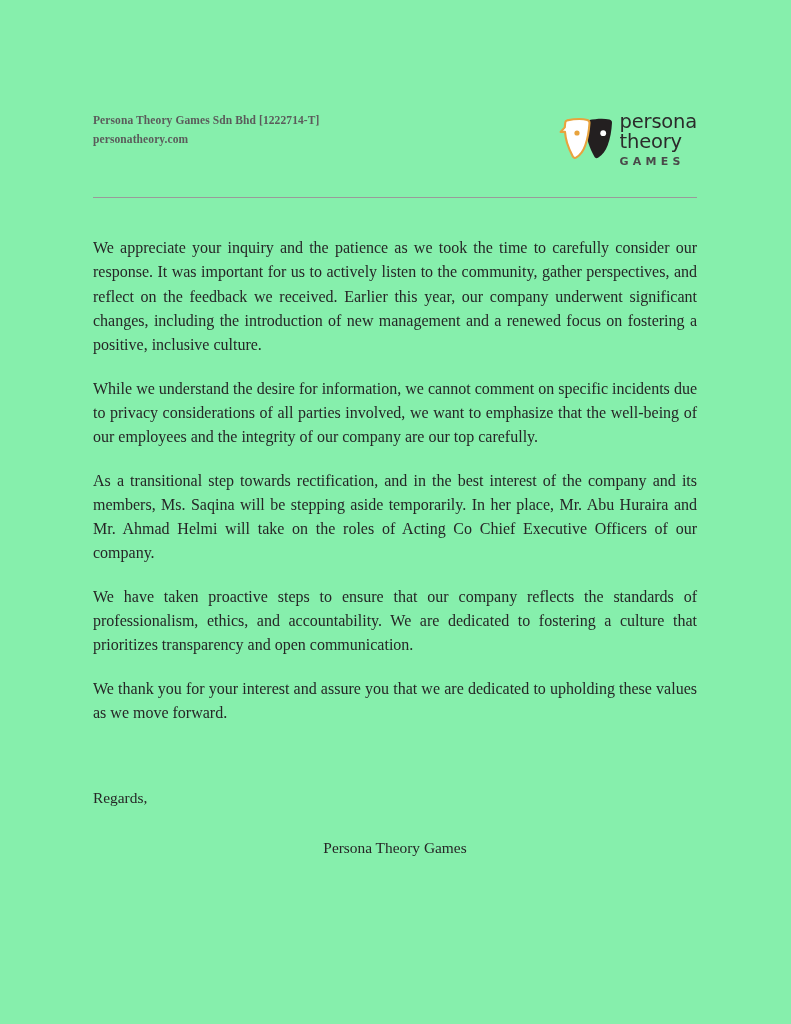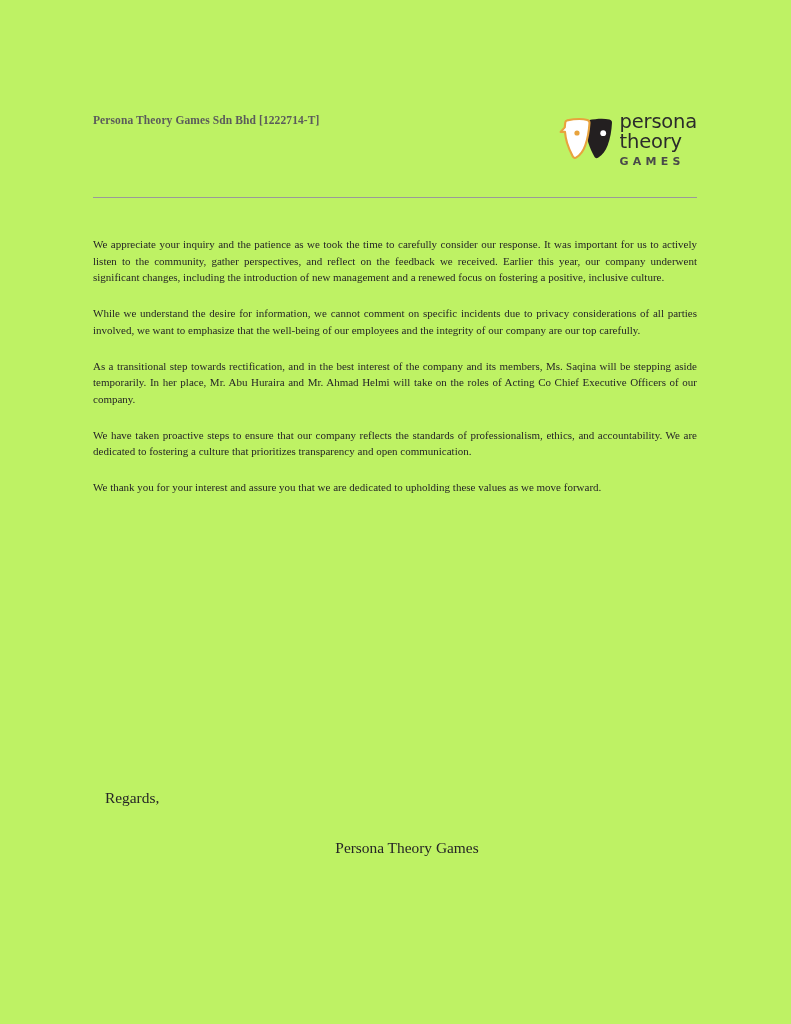--- a/index.html
+++ b/index.html
@@ -11,21 +11,21 @@
     width: 791px;
     height: 1024px;
     font-family: "Liberation Serif", serif;
     overflow: hidden;
   }
 
   .page {
     position: relative;
     width: 791px;
     height: 1024px;
-    background: #bef264;
+    background: #86efac;
     box-sizing: border-box;
   }
 
   .content {
     position: absolute;
     left: 93px;
     top: 0;
     width: 604px;
   }
 
@@ -99,32 +99,32 @@
 
   
   .body-text {
     position: absolute;
     left: 0;
     top: 236px;
     width: 604px;
   }
   .para {
     font-family: "Liberation Serif", serif;
-    font-size: 11px;
+    font-size: 16px;
     line-height: 1.52;
     color: #262626;
     text-align: justify;
     text-justify: inter-word;
     margin: 0 0 19px 0;
   }
   .para:last-child { margin-bottom: 8px; }
 
   .signoff {
     position: absolute;
-    left: 12px;
+    left: 0;
     top: 786px;
     width: 604px;
   }
   .signoff .line {
     font-family: "Liberation Serif", serif;
     font-size: 15.4px;
     line-height: 1.52;
     color: #262626;
     text-align: left;
     margin: 0 0 27px 0;
@@ -134,20 +134,21 @@
 </head>
 <body>
 
 <div class="page">
   <div class="content">
 
     <div class="letterhead">
 
       <div class="company-block">
         <div>Persona Theory Games Sdn Bhd [1222714-T]</div>
+        <div>personatheory.com</div>
       </div>
 
       <div class="logo">
         <svg class="logo-mark" viewBox="0 0 62 44" aria-hidden="true">
 
           <path d="M30.5 3.2 C38 1.6 45.5 1.2 51.4 2.4 C53.2 2.8 54.1 3.9 54.0 5.8
                    C53.6 13.5 52.3 21.5 49.6 28.6 C47.6 33.9 44.6 38.2 40.4 40.6
                    C38.6 41.6 37.2 41.2 36.3 39.5 C34.0 35.2 31.9 30.6 30.4 25.9
                    C28.2 19.0 27.6 11.6 28.6 5.4 C28.8 4.2 29.4 3.4 30.5 3.2 Z" fill="#231F20"></path>
 

